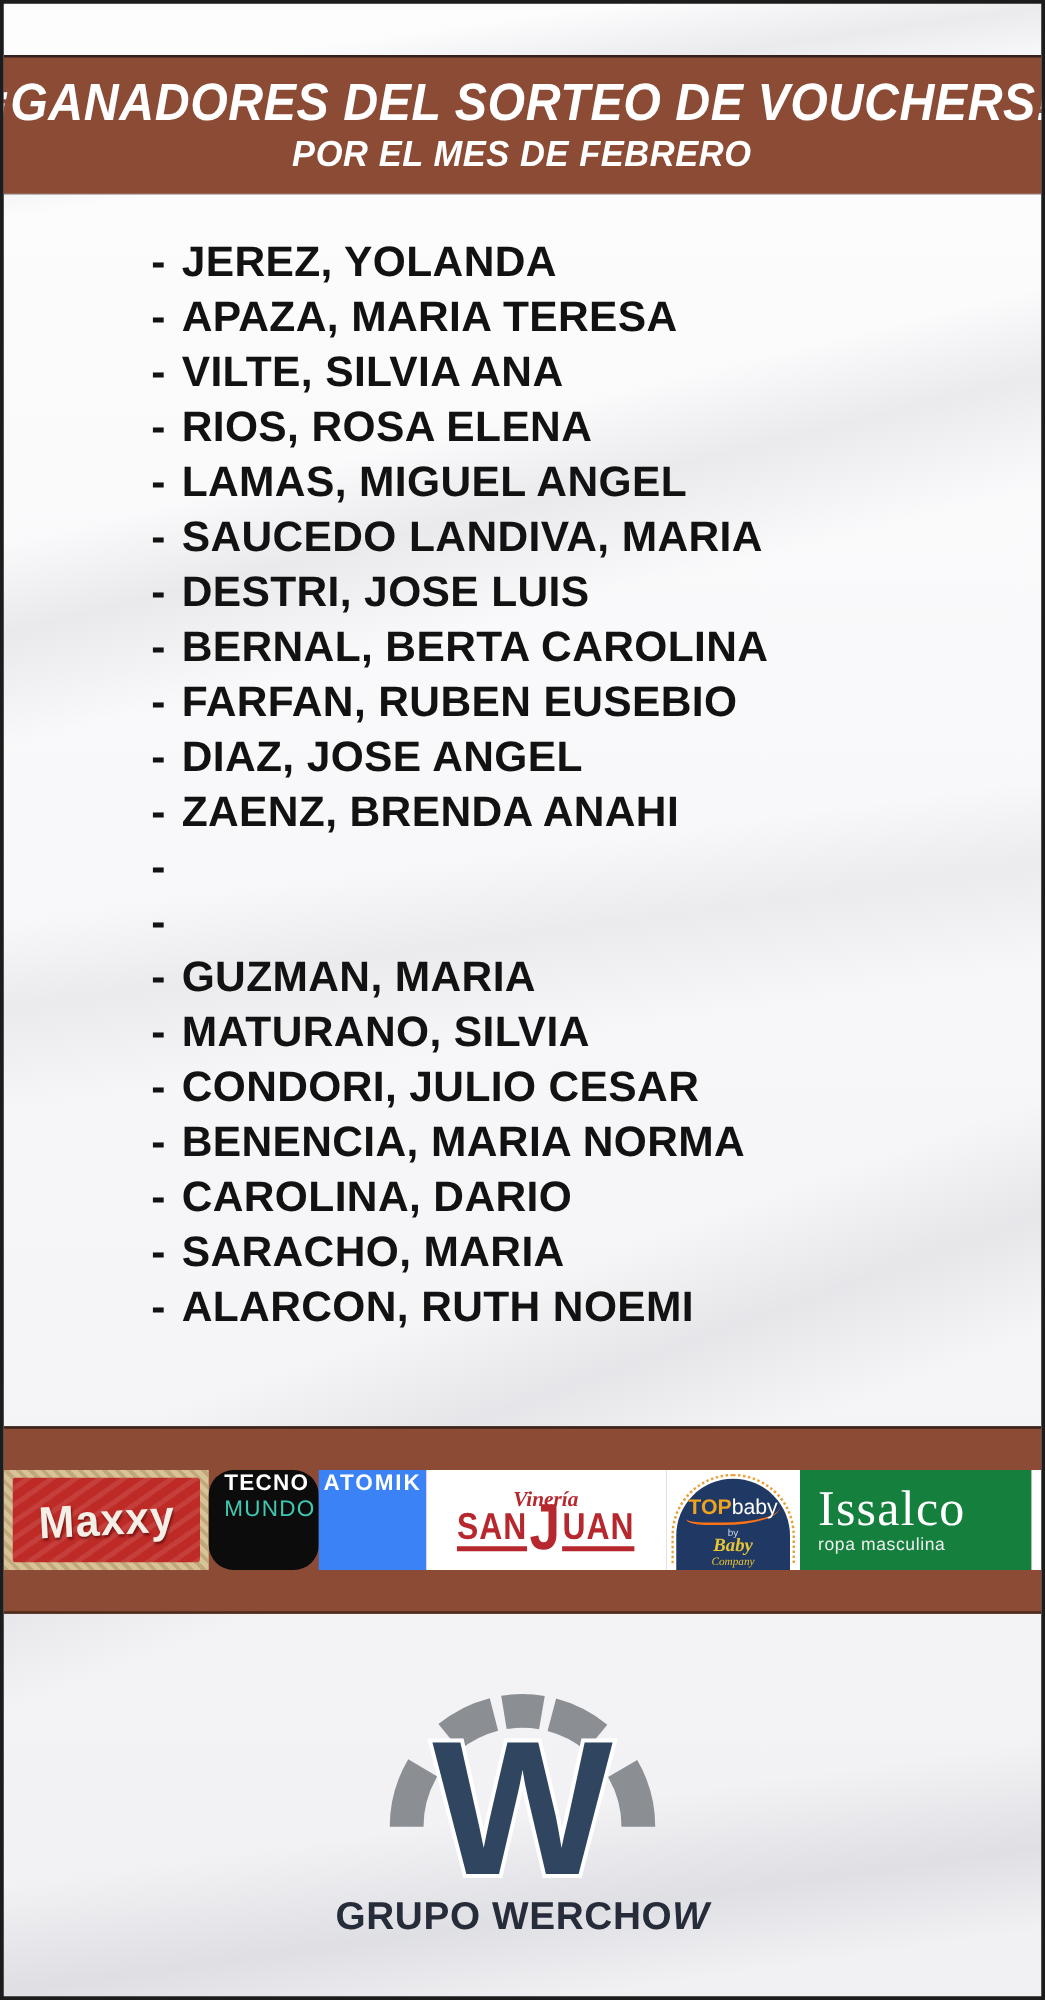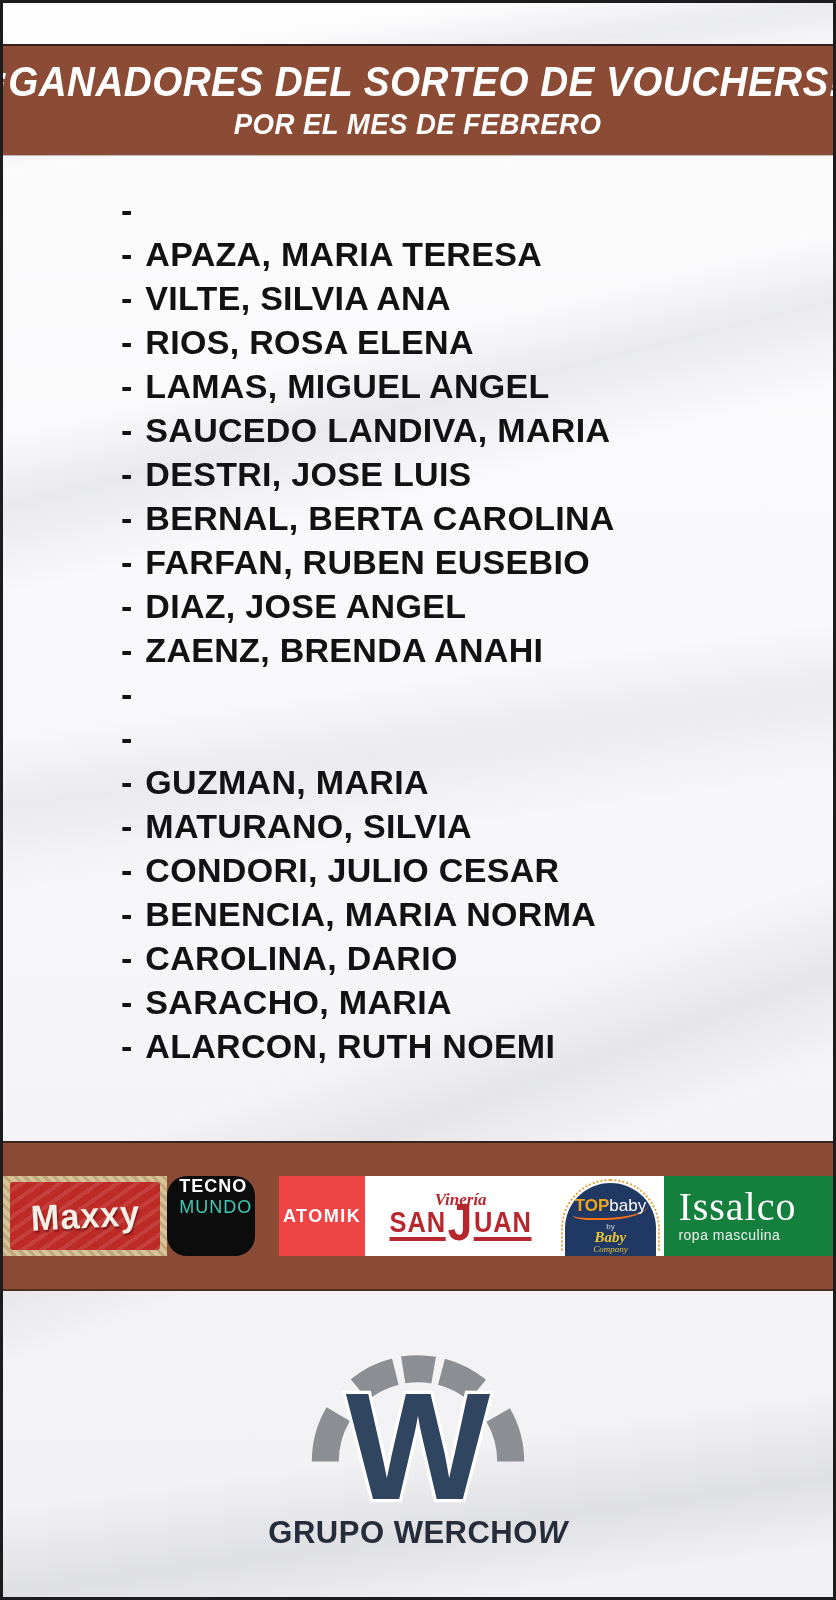--- a/index.html
+++ b/index.html
@@ -74,21 +74,21 @@
     color:#f4efe6; font-size:36px; font-weight:bold; transform:rotate(-3deg) scaleX(0.95);
     text-shadow:1px 2px 2px rgba(60,0,0,0.55); letter-spacing:1px;
   }
 
   
   .tile-tecno { flex:0 0 10.6%; background:#0c0c0c; display:flex; flex-direction:column; padding-left:12px;border-radius:20px; }
   .tecno-l1 { color:#fff;   font-size:18px; font-weight:bold; letter-spacing:1px; line-height:1.15; }
   .tecno-l2 { color:#3FC9B3; font-size:18px; letter-spacing:1px; line-height:1.15; }
 
   
-  .tile-atomik { flex:0 0 10.3%; background:#ef4444; display:flex; align-items:center; justify-content:center;margin-left:24px; }
+  .tile-atomik { flex:0 0 10.3%; background:#3b82f6; display:flex; justify-content:center; }
   .atomik-word { color:#fff; font-size:18px; font-weight:800; letter-spacing:1.5px; }
 
   
   .tile-sanjuan { flex:0 0 23.1%; background:#fff; display:flex; flex-direction:column; align-items:center; justify-content:center; }
   .sj-script { font-family:"Liberation Serif", serif; font-style:italic; font-weight:bold; color:#B7282E; font-size:17px; line-height:1; margin-bottom:-4px; }
   .sj-row { display:flex; align-items:flex-end; transform:scaleX(0.85); color:#B7282E; }
   .sj-part { font-size:30px; font-weight:800; line-height:0.9; border-bottom:4px solid #B7282E; padding-bottom:2px; letter-spacing:1px; }
   .sj-j { font-size:52px; font-weight:800; line-height:0.72; margin:0 2px; }
 
   
@@ -125,20 +125,21 @@
 
   <header class="band header-band">
     <span class="title-line">¡GANADORES DEL SORTEO DE VOUCHERS!</span>
     <span class="subtitle-line">POR EL MES DE FEBRERO</span>
   </header>
 
   <main class="list-area">
     <div>
         <div class="winner-row">
           <span class="dash">-</span>
+          <span class="nm">JEREZ, YOLANDA</span>
         </div>
         <div class="winner-row">
           <span class="dash">-</span>
           <span class="nm">APAZA, MARIA TERESA</span>
         </div>
         <div class="winner-row">
           <span class="dash">-</span>
           <span class="nm">VILTE, SILVIA ANA</span>
         </div>
         <div class="winner-row">

